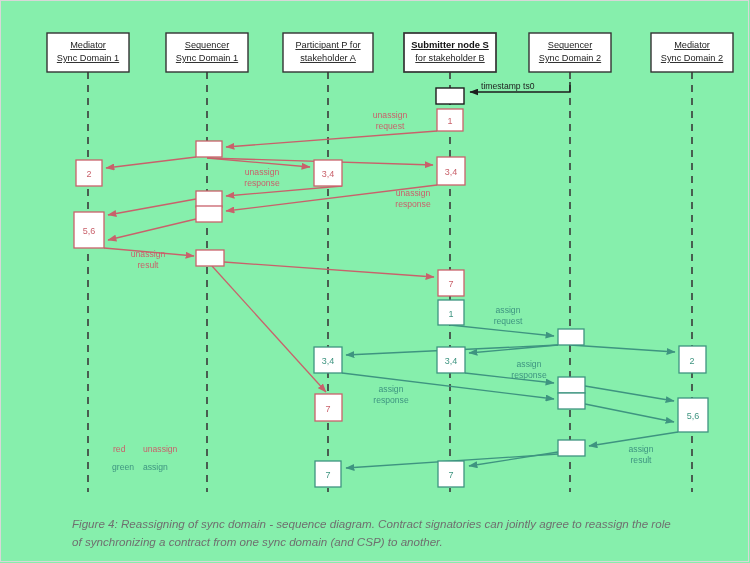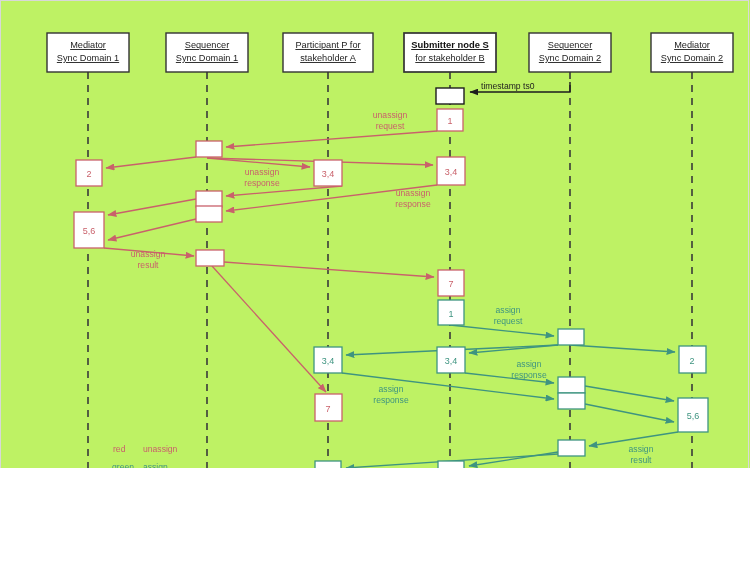--- a/index.html
+++ b/index.html
@@ -1,17 +1,17 @@
 <!DOCTYPE html>
 <html><head>
 <meta charset="utf-8">
 <style>
   html,body{margin:0;padding:0;background:#ffffff;}
   body{width:750px;height:563px;font-family:"Liberation Sans",sans-serif;}
-  #page{position:relative;width:750px;height:468px;background:#bef264;overflow:hidden;}
+  #page{position:relative;width:750px;height:563px;background:#86efac;overflow:hidden;}
   #frame{position:absolute;left:0;top:0;width:749px;height:562px;border:1px solid #d8d8d8;box-sizing:border-box;}
   svg{display:block;}
   .lane-title{font-size:9.2px;fill:#222;text-decoration:underline;}
   .lane-title-bold{font-size:9.4px;fill:#111;font-weight:bold;text-decoration:underline;}
   .msg-label{font-size:8.6px;}
   .box-num{font-size:9px;}
   .legend-txt{font-size:8.6px;}
   .caption{position:absolute;left:72px;top:515px;width:610px;font-family:"Liberation Sans",sans-serif;
            font-size:11.6px;font-style:italic;color:#6f6f6f;line-height:1.55;}
 </style>
@@ -224,13 +224,14 @@
         <text class="legend-txt" x="113" y="452" fill="#c9616b">red</text>
         <text class="legend-txt" x="143" y="452" fill="#c9616b">unassign</text>
       </g>
       <g>
         <text class="legend-txt" x="112" y="470" fill="#3e9480">green</text>
         <text class="legend-txt" x="143" y="470" fill="#3e9480">assign</text>
       </g>
     </g>
   </svg>
 
+  <div class="caption">Figure 4: Reassigning of sync domain - sequence diagram. Contract signatories can jointly agree to reassign the role of synchronizing a contract from one sync domain (and CSP) to another.</div>
 </div>
 
 </body></html>

